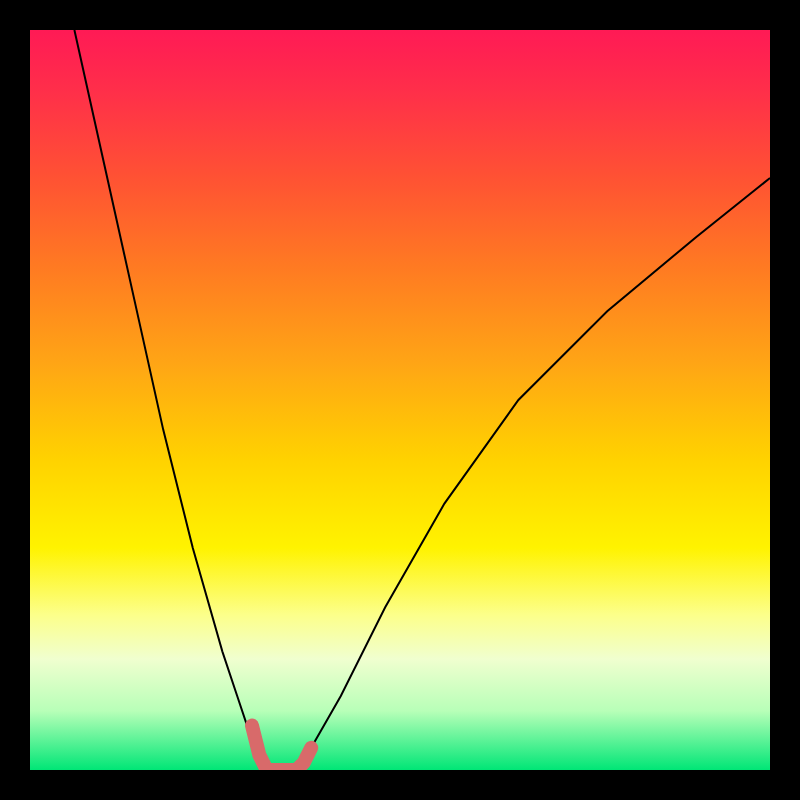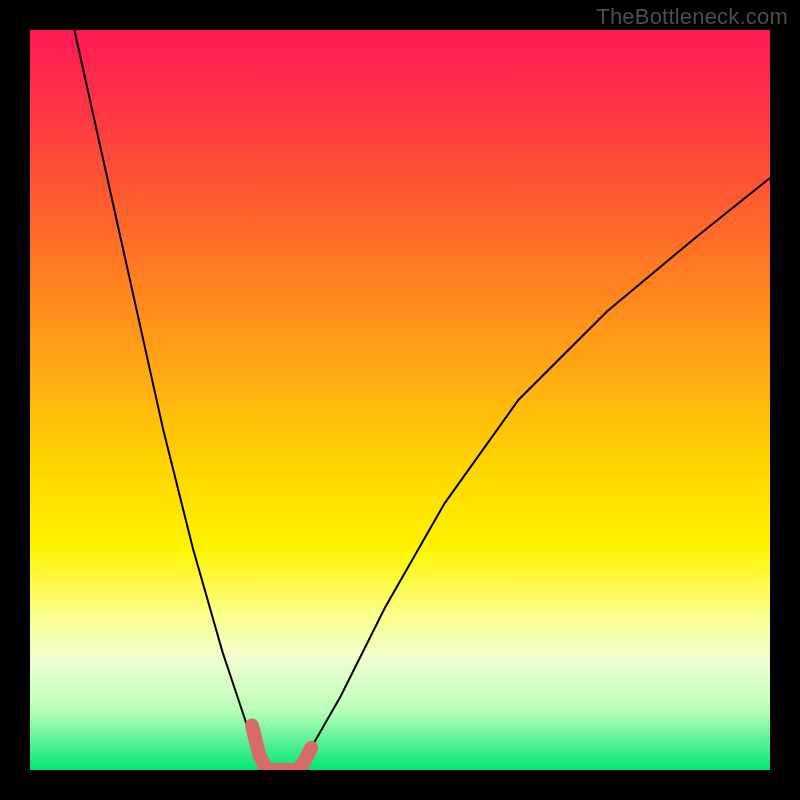--- a/index.html
+++ b/index.html
@@ -66,21 +66,20 @@
     stroke-width: 14;
     stroke-linecap: round;
     stroke-linejoin: round;
   }
 </style>
 </head>
 <body>
 
 <div class="frame">
 
-  <div class="watermark">TheBottleneck.com</div>
 
   <div class="plot">
     <svg class="curves" viewBox="0 0 740 740" preserveAspectRatio="none">
       <path id="left-curve" class="curve" d="M44.4 0.0 L74.0 133.2 L103.6 266.4 L133.2 399.6 L162.8 518.0 L192.4 621.6 L207.2 666.0 L222.0 710.4 L229.4 732.6 L236.8 740.0"></path>
       <path id="right-curve" class="curve" d="M266.4 740.0 L281.2 717.8 L310.8 666.0 L355.2 577.2 L414.4 473.6 L488.4 370.0 L577.2 281.2 L666.0 207.2 L740.0 148.0"></path>
       <path id="marker" class="marker" d="M222.0 695.6 L229.4 725.2 L236.8 740.0 L251.6 740.0 L266.4 740.0 L273.8 732.6 L281.2 717.8"></path>
     </svg>
   </div>
 
 </div>

